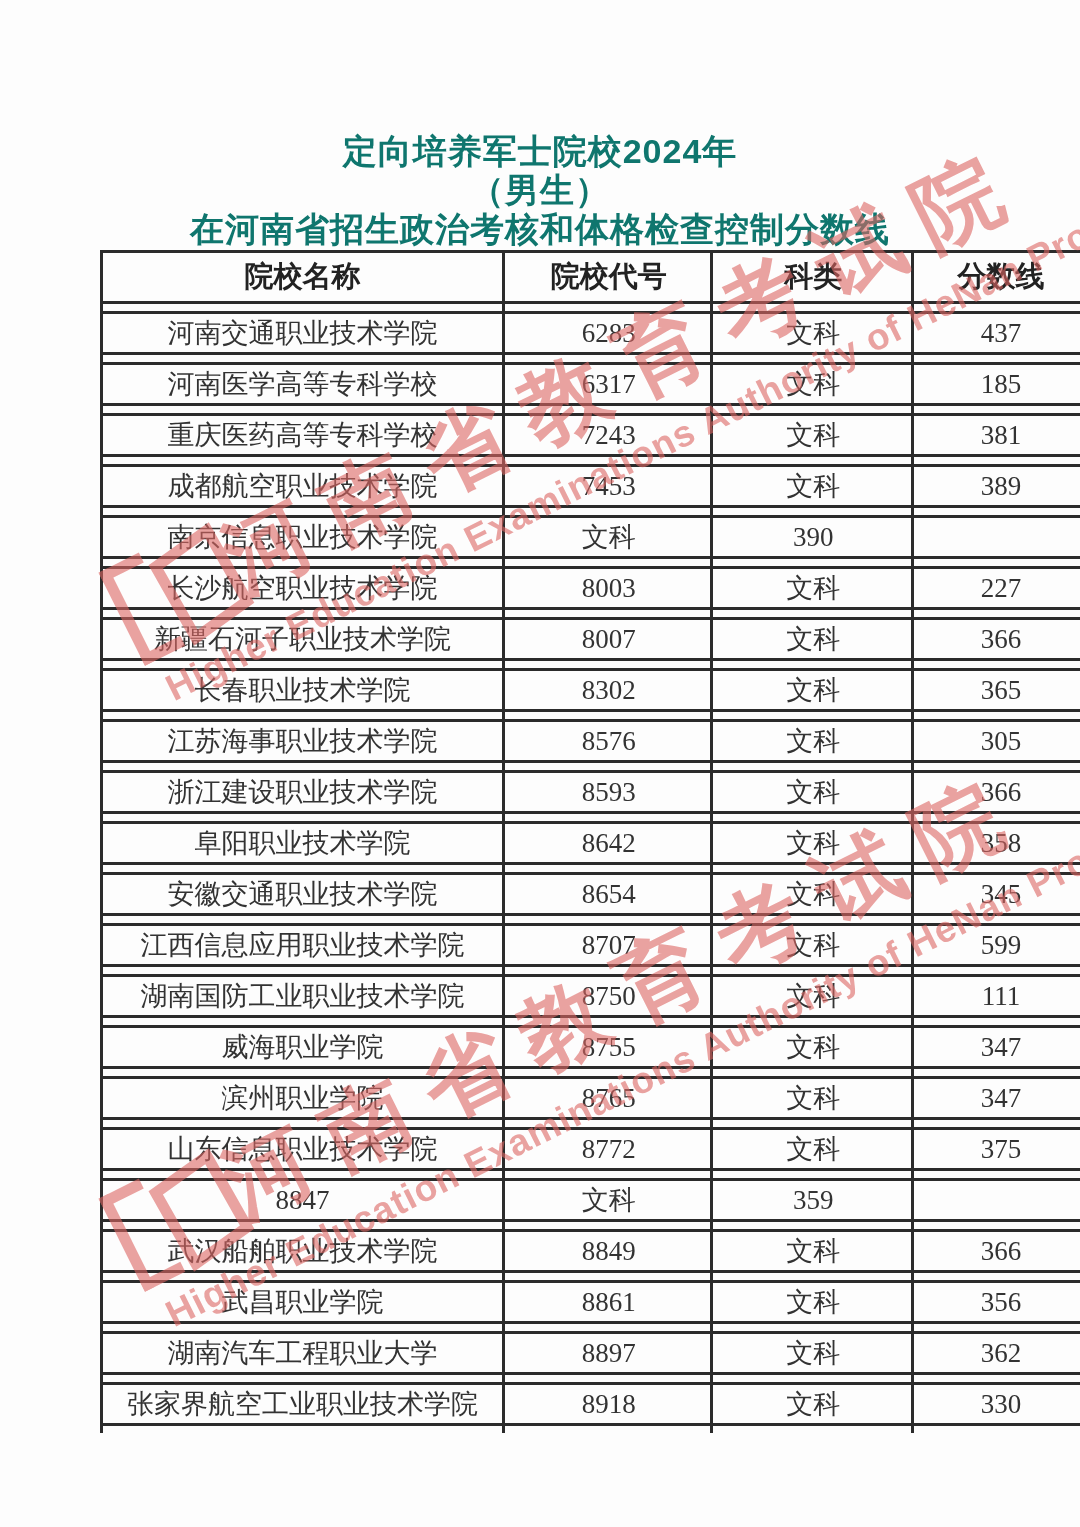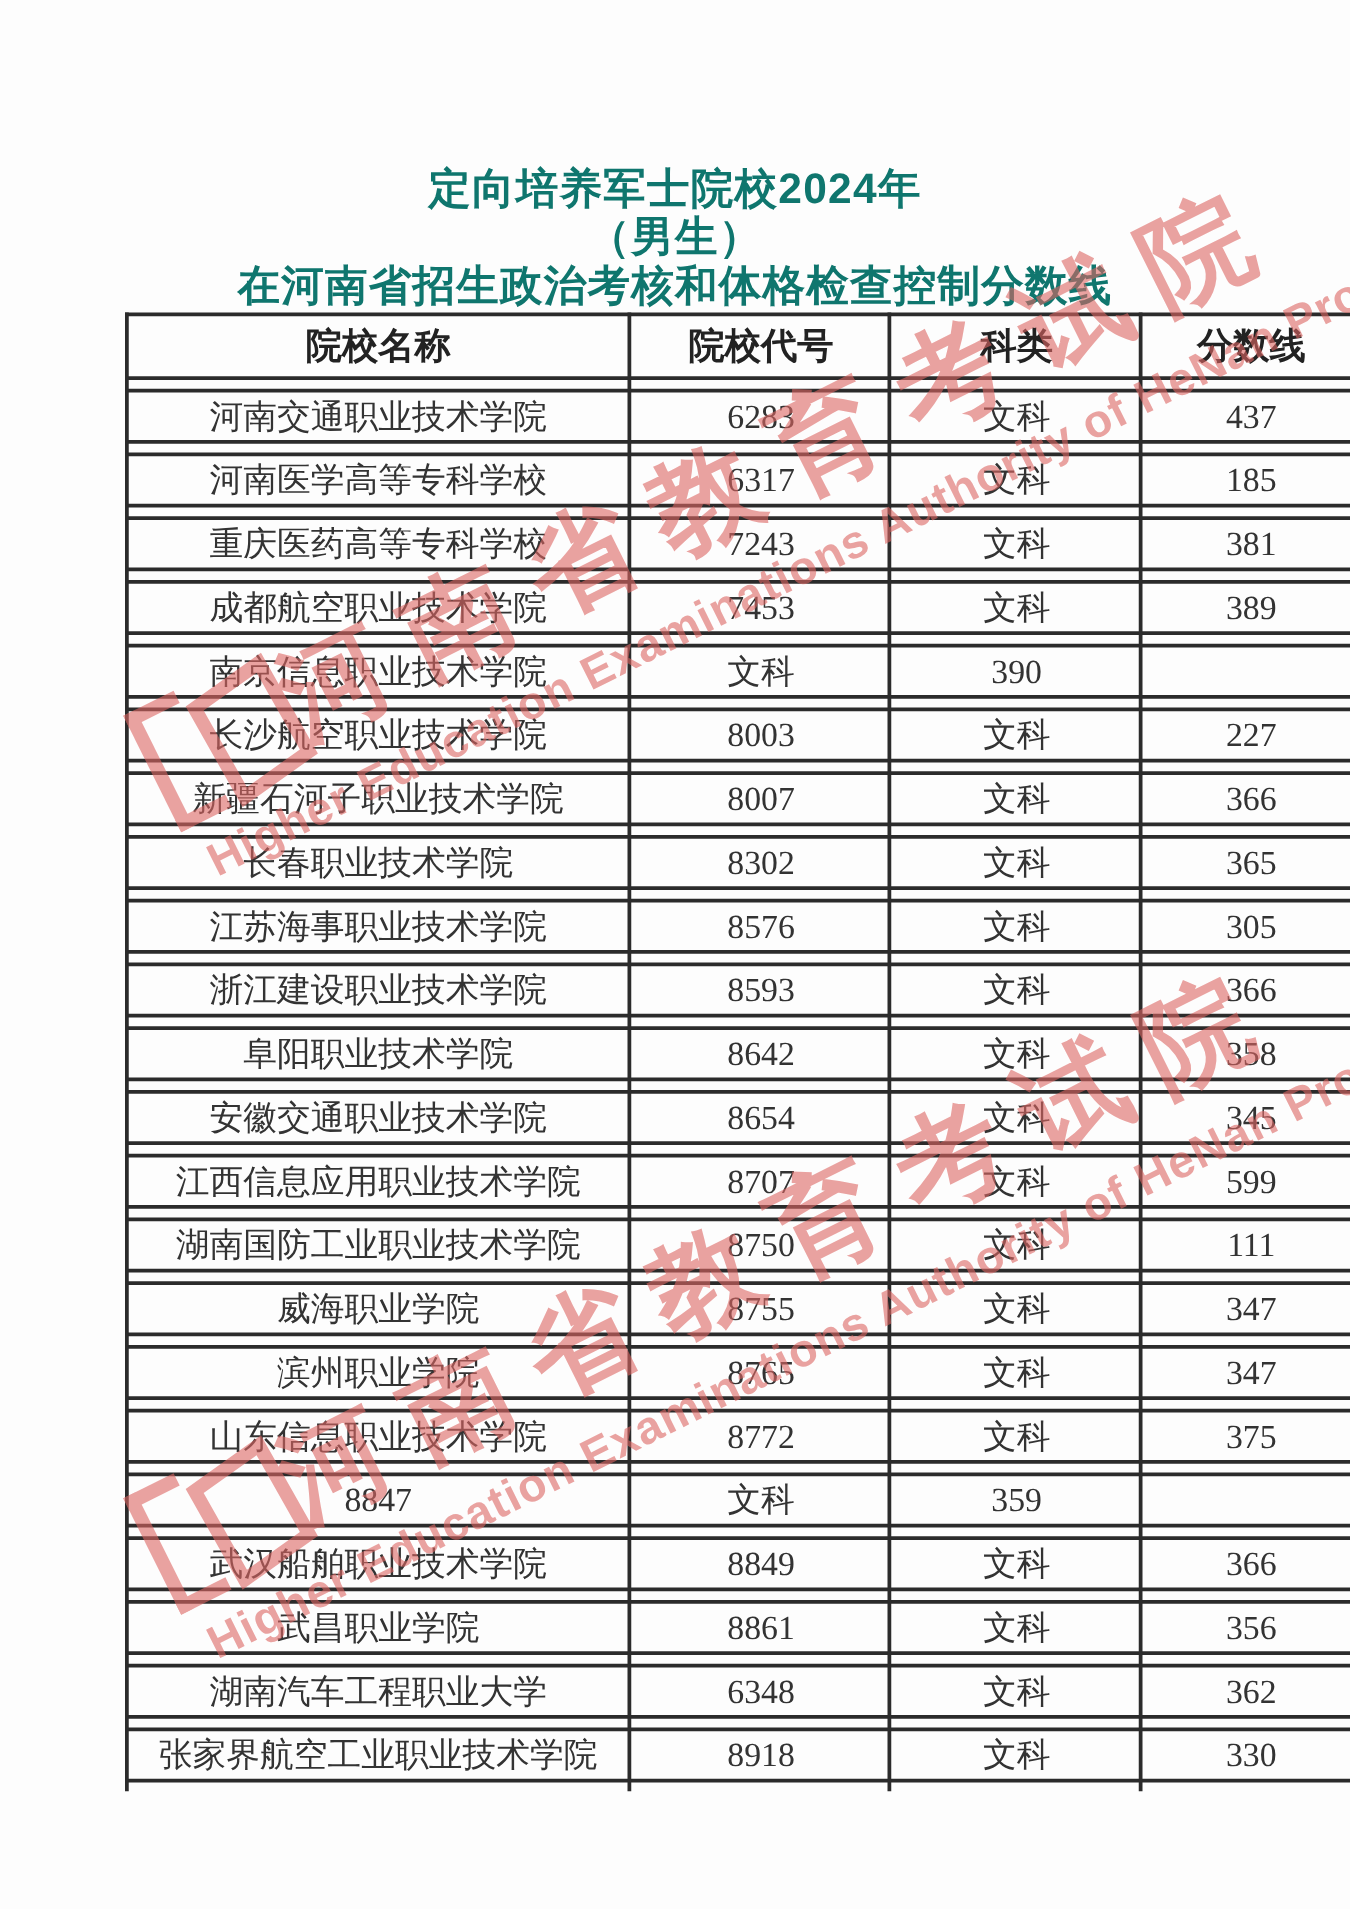--- a/index.html
+++ b/index.html
@@ -249,21 +249,21 @@
           <div class="cell">366</div>
         </div>
         <div class="t-row body-row">
           <div class="cell">武昌职业学院</div>
           <div class="cell">8861</div>
           <div class="cell">文科</div>
           <div class="cell">356</div>
         </div>
         <div class="t-row body-row">
           <div class="cell">湖南汽车工程职业大学</div>
-          <div class="cell">6348</div>
+          <div class="cell">8897</div>
           <div class="cell">文科</div>
           <div class="cell">362</div>
         </div>
         <div class="t-row body-row">
           <div class="cell">张家界航空工业职业技术学院</div>
           <div class="cell">8918</div>
           <div class="cell">文科</div>
           <div class="cell">330</div>
         </div>
       </div>

